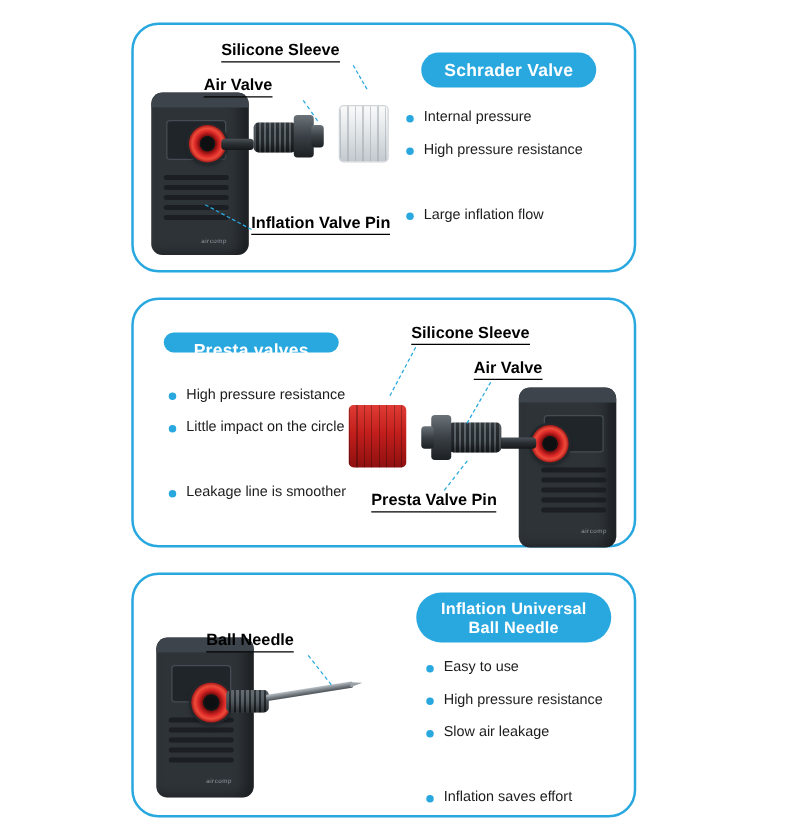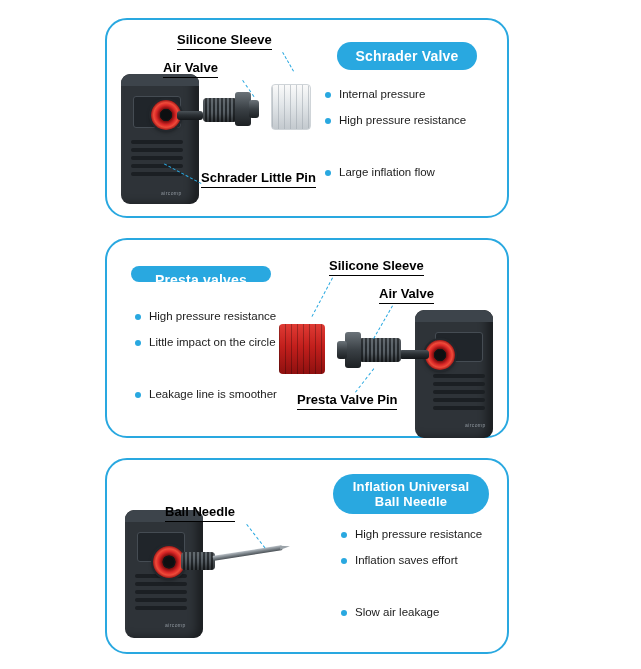--- a/index.html
+++ b/index.html
@@ -215,21 +215,21 @@
     <div class="sleeve-white" style="left:164px; top:64px; width:38px; height:44px;">
       <div class="ring"></div>
     </div>
 
     <div class="callout" style="left:70px; top:12px;">Silicone Sleeve</div>
     <div class="leader" style="left:176px; top:32px; width:22px; transform:rotate(60deg);"></div>
 
     <div class="callout" style="left:56px; top:40px;">Air Valve</div>
     <div class="leader" style="left:136px; top:60px; width:20px; transform:rotate(55deg);"></div>
 
-    <div class="callout" style="left:94px; top:150px;">Schrader Little Pin</div>
+    <div class="callout" style="left:94px; top:150px;">Inflation Valve Pin</div>
     <div class="leader" style="left:94px; top:164px; width:42px; transform:rotate(-152deg);"></div>
 
     <div class="badge" style="left:230px; top:22px; width:140px; height:28px; font-size:14px; line-height:28px;">Schrader Valve</div>
 
     <div class="bullets" style="left:216px; top:68px; width:170px;">
       <div class="bullet"><span class="dot"></span><span>Internal pressure</span></div>
       <div class="bullet"><span class="dot"></span><span>High pressure resistance</span></div>
       <div class="bullet"><span class="dot"></span><span>Large inflation flow</span></div>
     </div>
   </div>
@@ -294,19 +294,20 @@
 
     <div class="callout" style="left:58px; top:44px;">Ball Needle</div>
     <div class="leader" style="left:140px; top:64px; width:30px; transform:rotate(52deg);"></div>
 
     <div class="badge" style="left:226px; top:14px; width:156px; height:40px; font-size:13px; padding-top:6px;">
       <div>Inflation Universal</div>
       <div>Ball Needle</div>
     </div>
 
     <div class="bullets" style="left:232px; top:68px; width:170px;">
+      <div class="bullet"><span class="dot"></span><span>Easy to use</span></div>
       <div class="bullet"><span class="dot"></span><span>High pressure resistance</span></div>
+      <div class="bullet"><span class="dot"></span><span>Slow air leakage</span></div>
       <div class="bullet"><span class="dot"></span><span>Inflation saves effort</span></div>
-      <div class="bullet"><span class="dot"></span><span>Slow air leakage</span></div>
     </div>
   </div>
 
 </div>
 
 </body></html>

